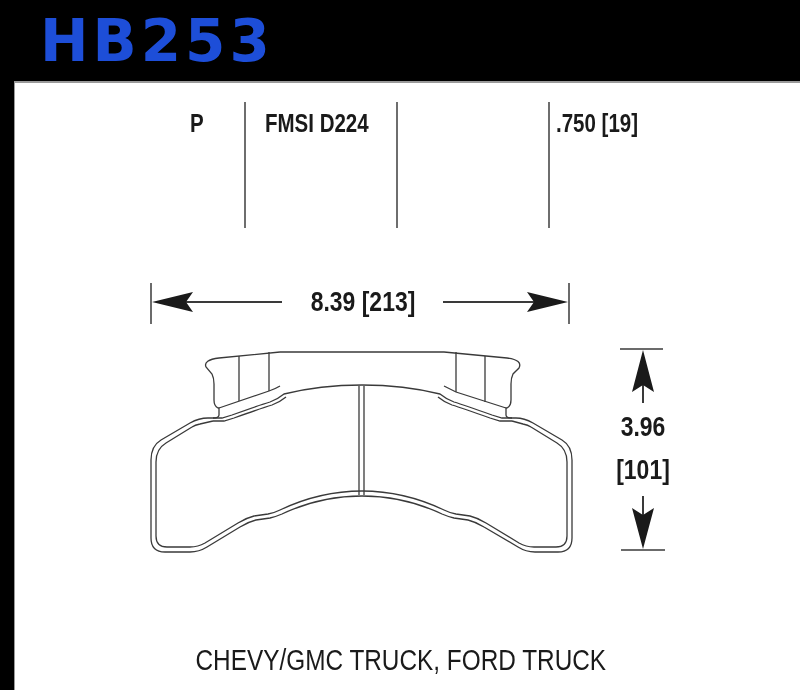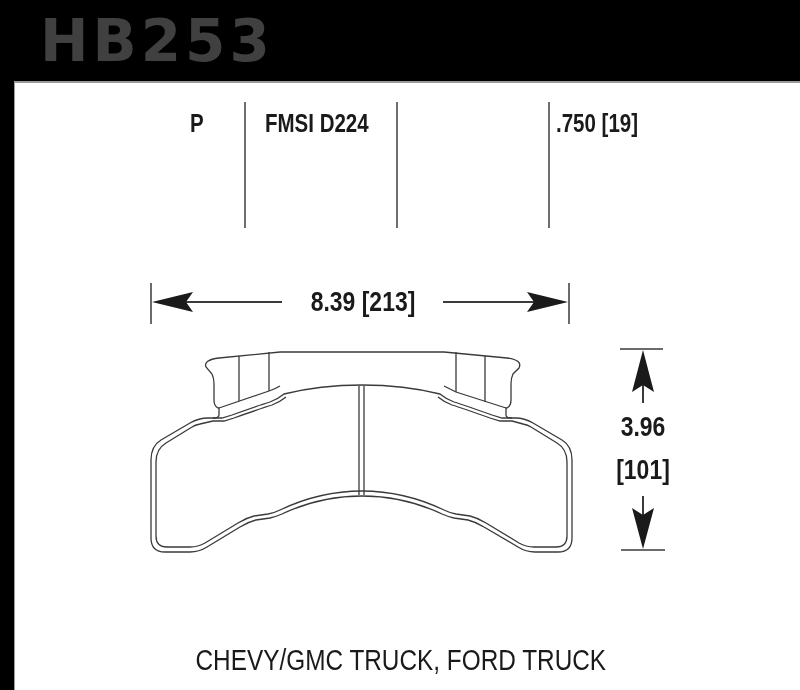--- a/index.html
+++ b/index.html
@@ -19,21 +19,21 @@
     .left-band {
       position: absolute; left: 0; top: 0; width: 14px; height: 690px;
       background: #000000;
     }
     .left-rule {
       position: absolute; left: 14px; top: 81px; width: 1px; height: 609px;
       background: #9a9a9a;
     }
     .part-number {
       position: absolute; left: 40px; top: 8px;
-      color: #404040; font-weight: bold; font-size: 58px; letter-spacing: 4px;
+      color: #1d4ed8; font-weight: bold; font-size: 58px; letter-spacing: 4px;
       font-family: "DejaVu Sans", sans-serif; line-height: 66px;
     }
     .spec-text {
       position: absolute; top: 108px; color: #1a1a1a;
       font-weight: bold; font-size: 25px; line-height: 30px;
       font-family: "Liberation Sans", sans-serif;
       transform: scaleX(0.82); transform-origin: left top;
     }
     .vdiv {
       position: absolute; top: 102px; width: 2px; height: 126px; background: #6e6e6e;

